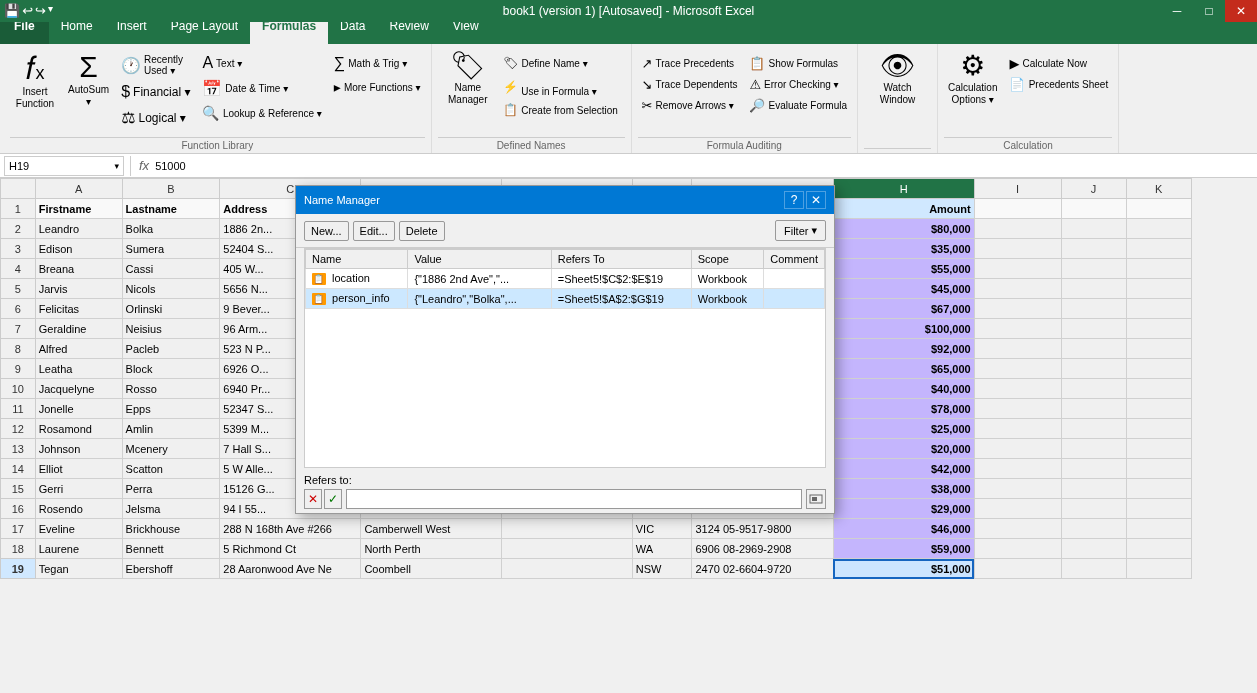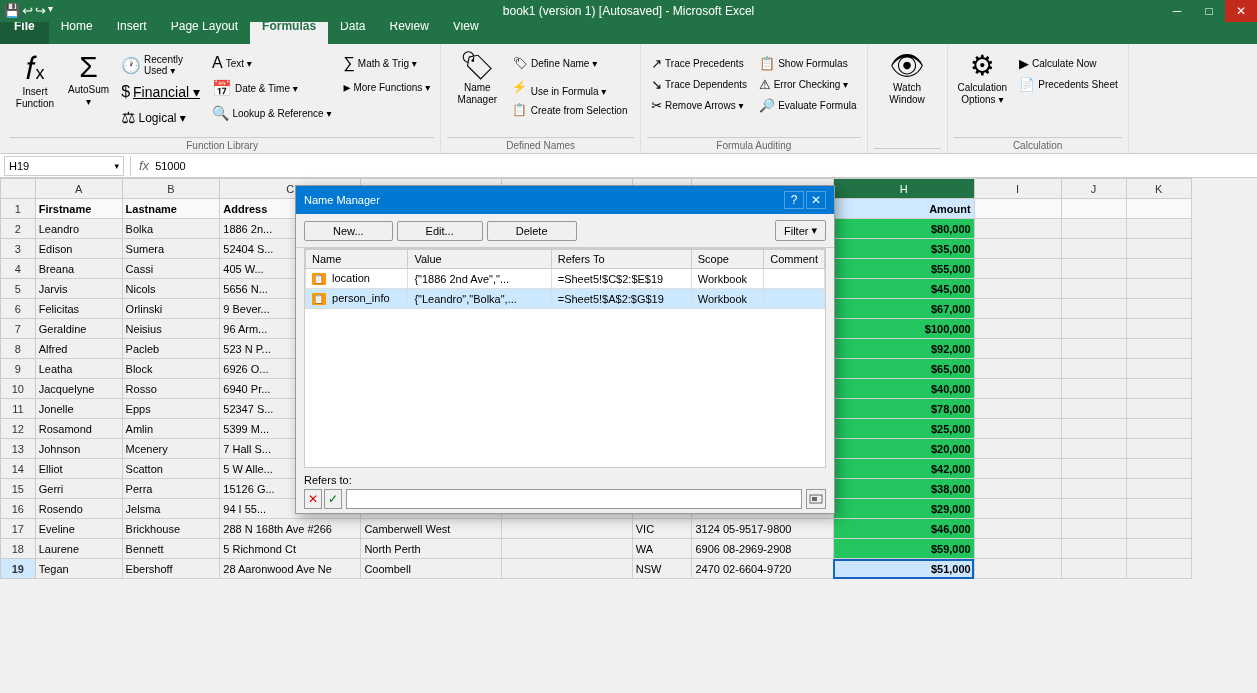--- a/index.html
+++ b/index.html
@@ -169,21 +169,21 @@
       height: 20px;
       padding: 0 3px;
     }
     .sheet-table td.active-cell {
       background: #cce5ff;
       outline: 2px solid #1565c0;
       outline-offset: -2px;
     }
     .sheet-table td.amount-col {
       text-align: right;
-      background: #22c55e;
+      background: #c4b5fd;
       font-weight: bold;
     }
     .sheet-table td.amount-col.active-cell {
       background: #cce5ff;
     }
 
     
     .modal-overlay {
       position: absolute;
       top: 0; left: 0; right: 0; bottom: 0;
@@ -224,21 +224,21 @@
       border: 1px solid rgba(255,255,255,0.3);
     }
     .modal-toolbar {
       display: flex;
       align-items: center;
       padding: 6px 8px;
       gap: 4px;
       border-bottom: 1px solid #ccc;
     }
     .modal-btn {
-      padding: 3px 28px;
+      padding: 3px 6px;
       border: 1px solid #999;
       background: #f0f0f0;
       cursor: pointer;
       font-size: 11px;
       border-radius: 2px;
     }
     .filter-btn {
       margin-left: auto;
       padding: 3px 8px;
       border: 1px solid #999;
@@ -392,21 +392,21 @@
         <div class="label" style="font-size:10px;">AutoSum<br>▾</div>
       </div>
 
       <div class="ribbon-col" style="gap:3px;padding-top:2px;">
         <div class="ribbon-btn-small">
           <span style="font-size:16px;">🕐</span>
           <span style="font-size:10px;">Recently<br>Used ▾</span>
         </div>
         <div class="ribbon-btn-small">
           <span style="font-size:16px;">$</span>
-          <span style="font-size:14px;text-decoration:underline;">Financial ▾</span>
+          <span style="font-size:12px;">Financial ▾</span>
         </div>
         <div class="ribbon-btn-small">
           <span style="font-size:16px;">⚖</span>
           <span style="font-size:12px;">Logical ▾</span>
         </div>
       </div>
       <div class="ribbon-col" style="gap:3px;padding-top:2px;">
         <div class="ribbon-btn-small">
           <span style="font-size:16px;">A</span>
           <span style="font-size:10px;">Text ▾</span>

